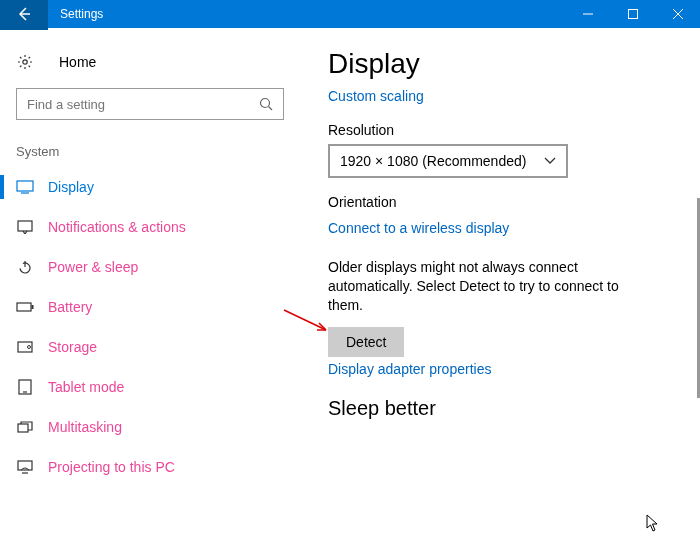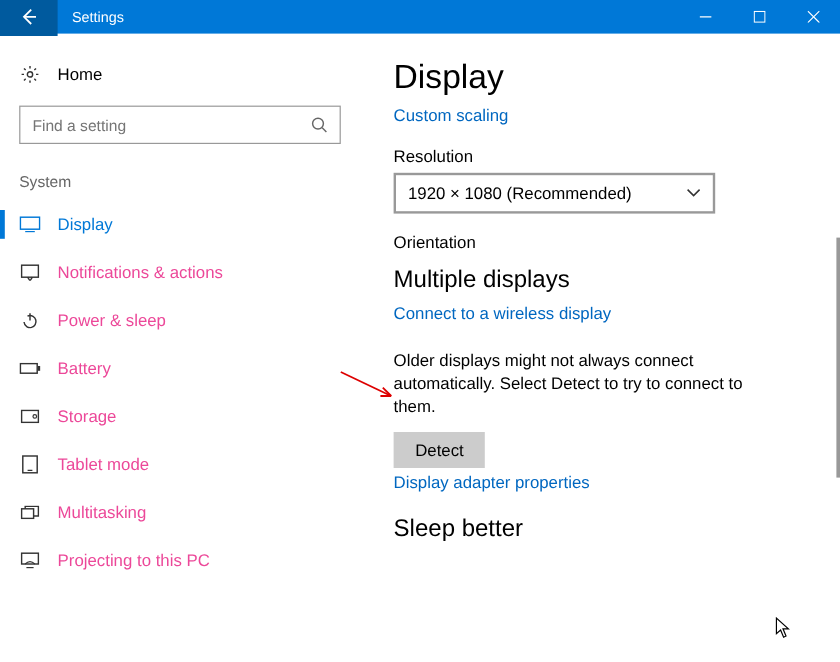--- a/index.html
+++ b/index.html
@@ -7,42 +7,42 @@
 
 .titlebar { height: 28px; background: #0078d7; display: flex; align-items: center; color: #fff; }
 .back-btn { width: 48px; height: 32px; background: #005a9e; display: flex; align-items: center; justify-content: center; }
 .titlebar-title { font-size: 12px; margin-left: 12px; flex: 1; }
 .win-controls { display: flex; }
 .win-btn { width: 45px; height: 32px; display: flex; align-items: center; justify-content: center; }
 
 .content { display: flex; height: 520px; position: relative; }
 
 .sidebar { width: 300px; padding: 16px 0 0 0; }
-.home-row { display: flex; align-items: center; padding: 10px 16px; gap: 14px; }
+.home-row { display: flex; align-items: center; padding: 10px 16px; gap: 25px; }
 .home-row .icon { width: 18px; display: flex; justify-content: center; }
 .home-row .label { font-size: 14px; }
 
 .search-box { margin: 8px 16px 18px 16px; border: 1px solid #999; height: 32px; display: flex; align-items: center; padding: 0 10px; justify-content: space-between; }
 .search-box input { border: none; outline: none; font-size: 13px; color: #666; flex: 1; background: transparent; }
 
 .section-label { color: #666; font-size: 13px; padding: 6px 16px 8px 16px; }
 
 .nav-item { display: flex; align-items: center; padding: 12px 16px; gap: 14px; position: relative; }
 .nav-item .icon { width: 18px; display: flex; justify-content: center; color: #333; }
 .nav-item .label { font-size: 14px; color: #ec4899; }
 .nav-item.active::before { content: ""; position: absolute; left: 0; top: 8px; bottom: 8px; width: 4px; background: #0078d7; }
 .nav-item.active .label { color: #0078d7; }
 .nav-item.active .icon { color: #0078d7; }
 
 .main { flex: 1; padding: 20px 30px 0 28px; overflow: hidden; }
 .page-title { font-size: 28px; font-weight: 400; margin-bottom: 4px; }
 .link { color: #0067c0; font-size: 14px; display: inline-block; margin: 4px 0 14px 0; }
 
 .field-label { font-size: 14px; margin-bottom: 6px; margin-top: 4px; }
-.dropdown { border: 2px solid #999; height: 34px; width: 268px; display: flex; align-items: center; justify-content: space-between; padding: 0 10px; margin-bottom: 16px; }
+.dropdown { border: 2px solid #999; height: 34px; width: 240px; display: flex; align-items: center; justify-content: space-between; padding: 0 10px; margin-bottom: 16px; }
 .dropdown .value { font-size: 14px; }
 
 .section-title { font-size: 20px; font-weight: 400; margin-top: 12px; margin-bottom: 4px; }
 .body-text { font-size: 14px; line-height: 1.35; margin: 8px 0 12px 0; max-width: 320px; }
 .button { background: #ccc; border: none; padding: 7px 18px; font-size: 14px; }
 
 .scrollbar { position: absolute; right: 0; top: 170px; width: 3px; height: 200px; background: #999; }
 
 .arrow-annotation { position: absolute; left: 282px; top: 308px; pointer-events: none; }
 
@@ -188,21 +188,20 @@
       <span class="value">1920 × 1080 (Recommended)</span>
       <span>
           <svg width="12" height="8" viewBox="0 0 12 8">
             <path d="M1 1 L6 6 L11 1" stroke="#333" fill="none" stroke-width="1.3"></path>
           </svg>
         </span>
     </div>
 
     <div class="field-label">Orientation</div>
 
-    <div class="section-title">Multiple displays</div>
     <a class="link">Connect to a wireless display</a>
     <div class="body-text">Older displays might not always connect automatically. Select Detect to try to connect to them.</div>
     <button class="button">Detect</button>
 
     <a class="link" style="display:block;">Display adapter properties</a>
 
     <div class="section-title" style="margin-top:20px;">Sleep better</div>
   </div>
 
   <div class="scrollbar"></div>

